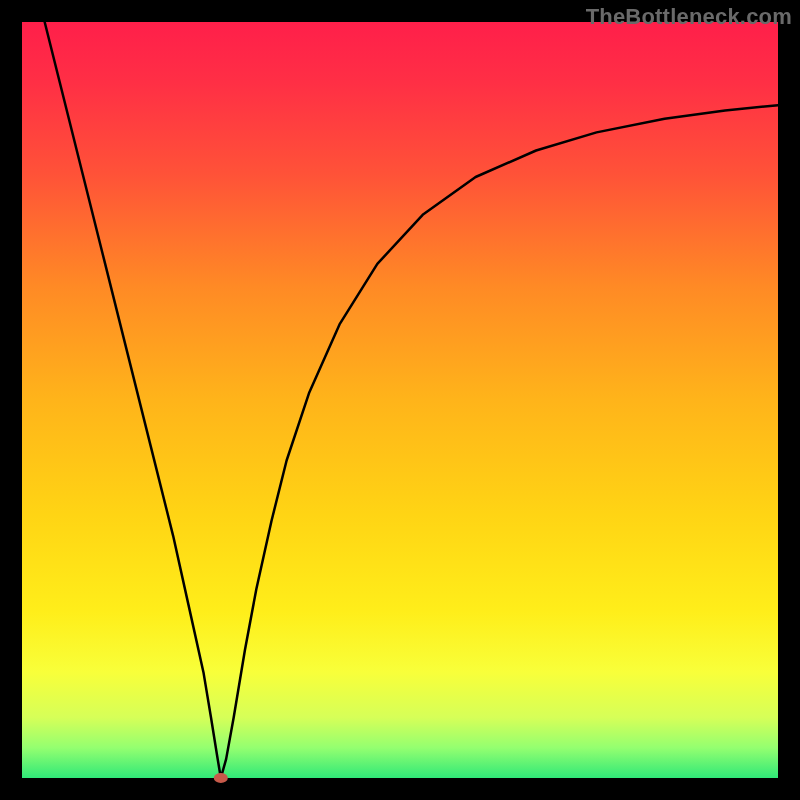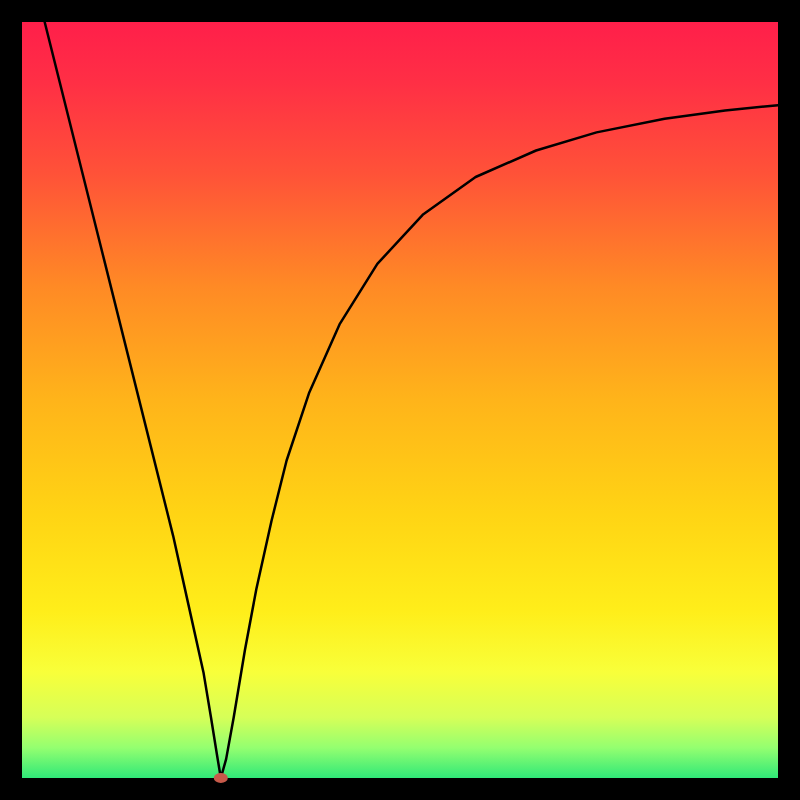--- a/index.html
+++ b/index.html
@@ -27,20 +27,21 @@
     z-index: 10;
   }
   svg {
     display: block;
   }
 </style>
 </head>
 <body>
 
 <div class="chart-container">
+  <div class="watermark">TheBottleneck.com</div>
   <svg id="chart-svg" width="800" height="800" viewBox="0 0 800 800">
       <defs>
         <linearGradient id="bg-grad" x1="0" y1="0" x2="0" y2="1">
           <stop offset="0%" stop-color="#ff1f4a"></stop>
           <stop offset="8%" stop-color="#ff2f45"></stop>
           <stop offset="20%" stop-color="#ff5238"></stop>
           <stop offset="35%" stop-color="#ff8a25"></stop>
           <stop offset="50%" stop-color="#ffb41a"></stop>
           <stop offset="65%" stop-color="#ffd414"></stop>
           <stop offset="78%" stop-color="#ffee1a"></stop>

